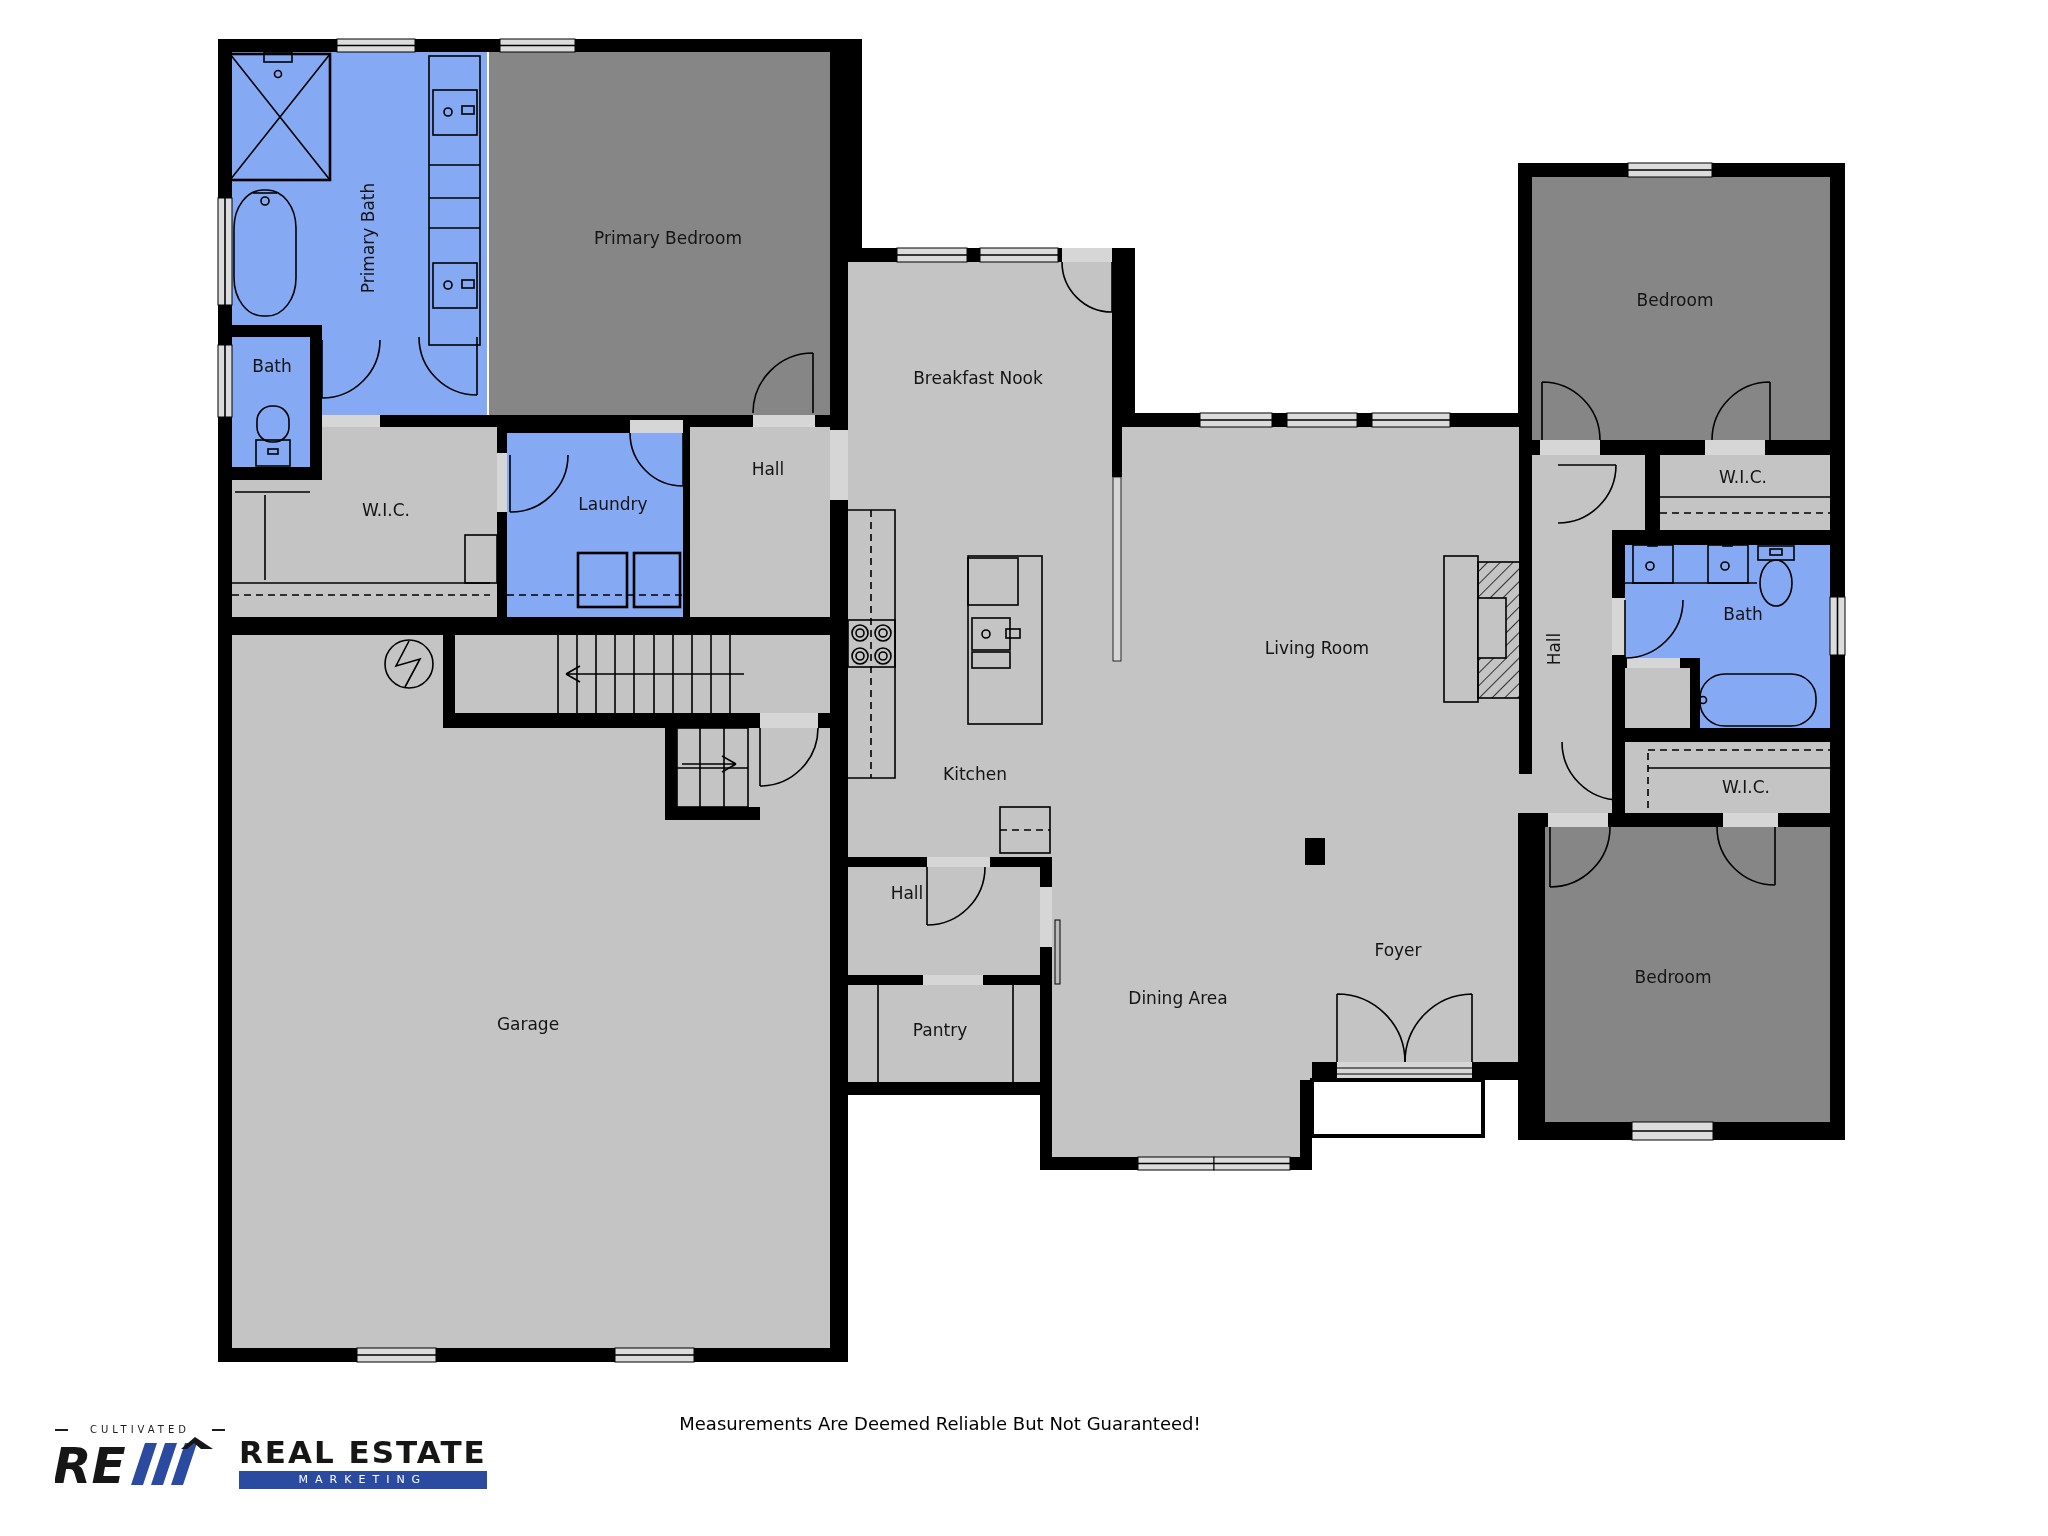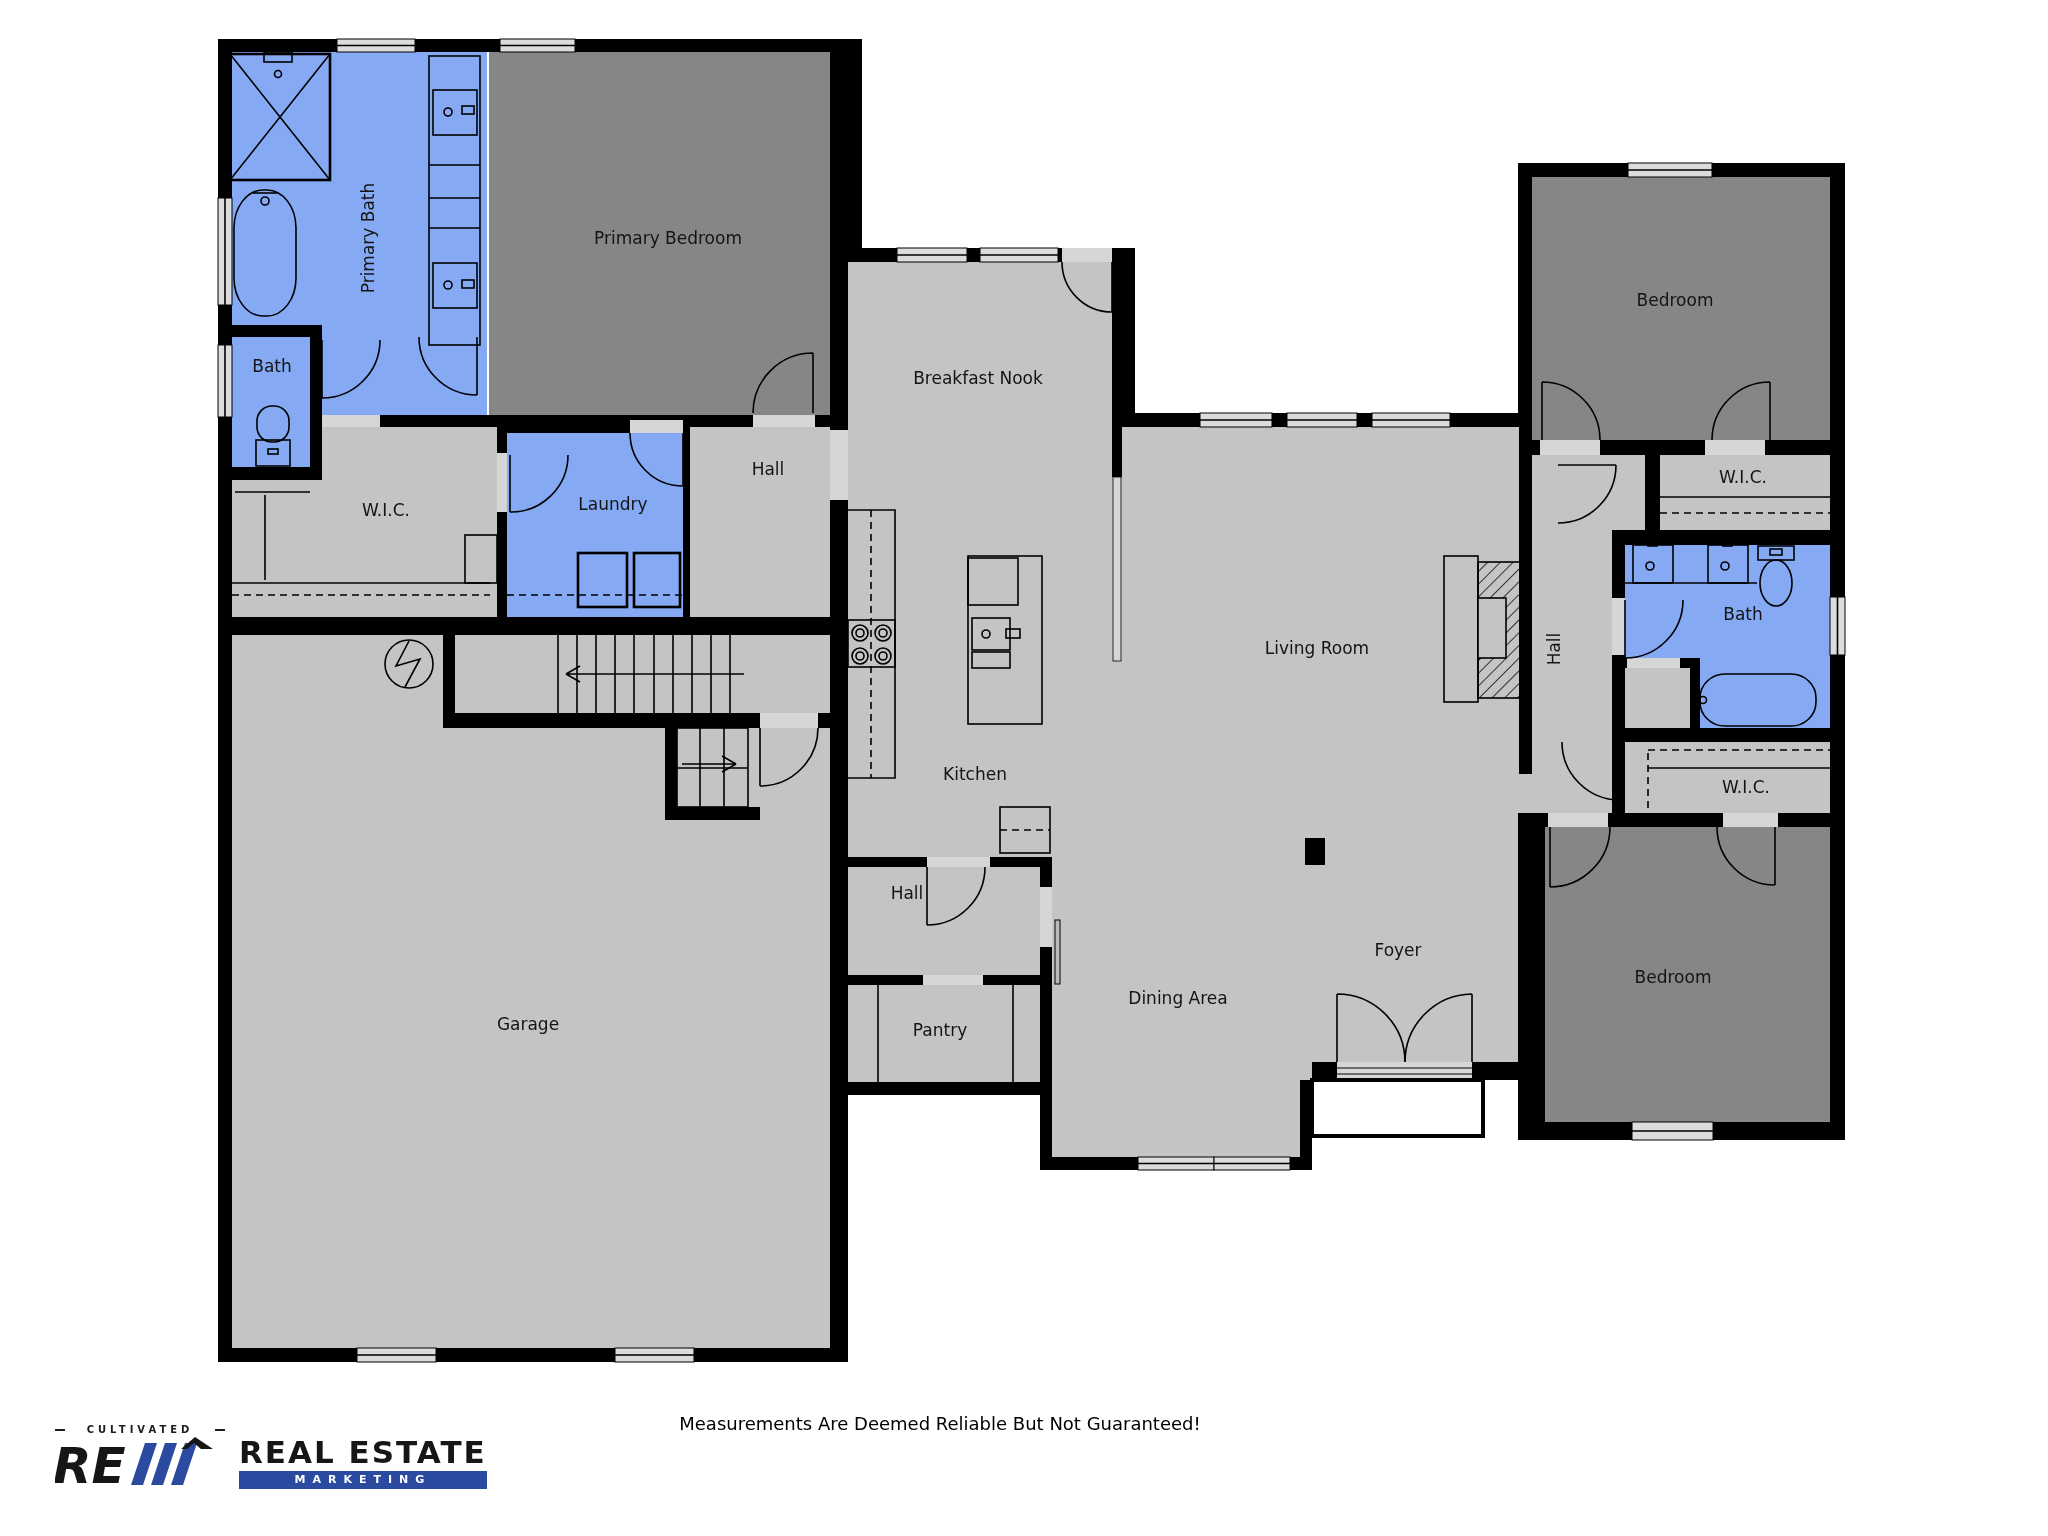--- a/index.html
+++ b/index.html
@@ -8,27 +8,27 @@
   svg text{font-family:"DejaVu Sans",sans-serif;}
   .f{fill:var(--c-floor);}   .bd{fill:var(--c-bedroom);}  .bl{fill:var(--c-bath);}
   .w{fill:var(--c-wall);}    .th{fill:var(--c-threshold);}
   .wn{fill:var(--c-window);stroke:#000;stroke-width:1;}
   .s{fill:none;stroke:#000;stroke-width:1.6;}
   .s2{fill:none;stroke:#000;stroke-width:2.6;}
   .d{stroke-dasharray:7 5;}
   .lbl{font-size:17px;fill:#141414;text-anchor:middle;}
   .logo{position:absolute;left:55px;top:1424px;display:flex;align-items:flex-end;gap:14px;}
   .logo-left{display:flex;flex-direction:column;width:170px;}
-  .cultivated{display:flex;align-items:center;gap:22px;font-size:10px;font-weight:bold;
+  .cultivated{display:flex;align-items:center;gap:22px;font-size:10px;font-weight:normal;
               letter-spacing:4px;color:#1c1c1c;white-space:nowrap;}
   .cultivated .dash{height:2px;background:#1c1c1c;flex:1;}
   .logo-right{display:flex;flex-direction:column;}
   .re-main{font-size:31px;font-weight:bold;letter-spacing:2px;color:#161616;line-height:1;}
   .re-sub{margin-top:3px;background:var(--c-logo_blue);color:#fff;text-align:center;
-          font-size:11px;font-weight:bold;letter-spacing:7px;padding:2px 16px 3px;}
+          font-size:11px;font-weight:normal;letter-spacing:7px;padding:2px 16px 3px;}
   .disclaimer{position:absolute;left:660px;top:1413px;width:560px;text-align:center;
               font-size:18px;color:#000;}
 </style>
 </head>
 <body>
 
 <div class="canvas">
 <svg width="2048" height="1536" viewBox="0 0 2048 1536">
   <defs>
     <pattern id="hatch" width="9" height="9" patternUnits="userSpaceOnUse" patternTransform="rotate(45)">

